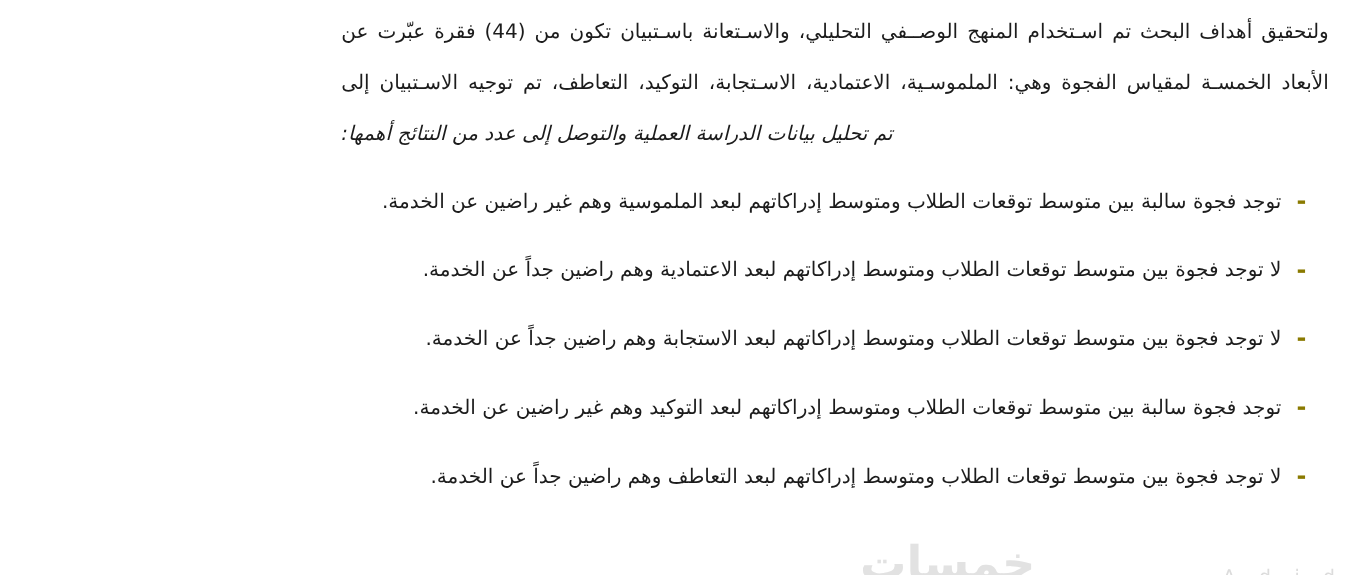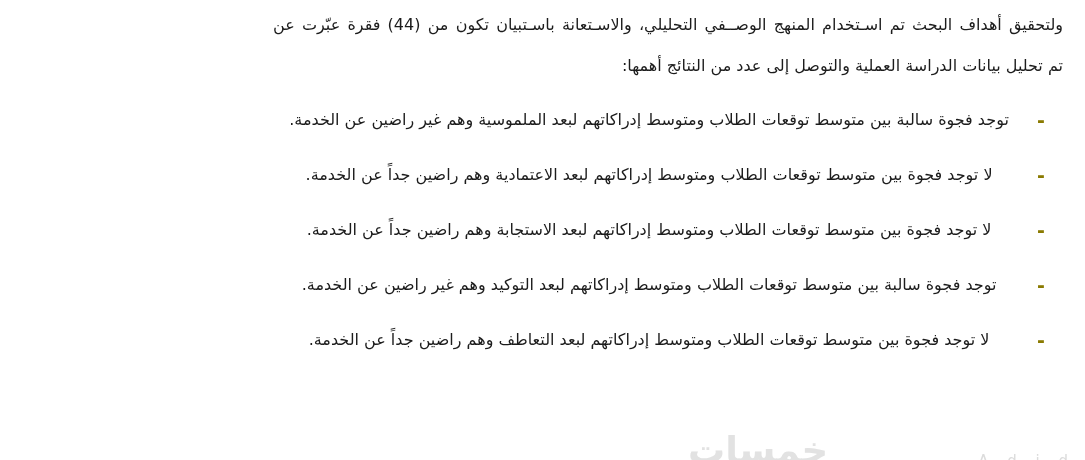--- a/index.html
+++ b/index.html
@@ -31,21 +31,22 @@
     font-size:16px;
     line-height:41px;
     white-space:normal;
     direction:rtl;
   }
   .pline.justify{
     text-align:justify;
     text-align-last:justify;
   }
   .pline.last{
-    text-align:right;
+    text-align:left;
+    font-style:italic;
   }
   .findings{
     margin-top:22px;
     padding-right:18px;
   }
   .finding{
     display:flex;
     flex-direction:row;
     align-items:flex-start;
     margin-bottom:31px;
@@ -55,21 +56,21 @@
   .dash{
     color:var(--bullet-dash);
     font-weight:bold;
     font-size:19px;
     line-height:24px;
     margin-left:12px;
     flex:0 0 auto;
   }
   .ftext{
     flex:1 1 auto;
-    text-align:center;
+    text-align:right;
   }
   .watermark{
     position:absolute;
     left:475px;
     bottom:-12px;
     font-size:37px;
     font-weight:bold;
     color:var(--watermark);
     letter-spacing:2px;
     direction:rtl;
@@ -86,20 +87,21 @@
     pointer-events:none;
   }
 </style>
 </head>
 <body>
 
 <div class="page">
 
   <div class="paragraph">
     <div class="pline justify">ولتحقيق أهداف البحث تم اسـتخدام المنهج الوصــفي التحليلي، والاسـتعانة باسـتبيان تكون من (44) فقرة عبّرت عن</div>
+    <div class="pline justify">الأبعاد الخمسـة لمقياس الفجوة وهي: الملموسـية، الاعتمادية، الاسـتجابة، التوكيد، التعاطف، تم توجيه الاسـتبيان إلى</div>
     <div class="pline last">تم تحليل بيانات الدراسة العملية والتوصل إلى عدد من النتائج أهمها:</div>
   </div>
 
   <div class="findings">
     <div class="finding">
       <span class="dash">-</span>
       <span class="ftext">توجد فجوة سالبة بين متوسط توقعات الطلاب ومتوسط إدراكاتهم لبعد الملموسية وهم غير راضين عن الخدمة.</span>
     </div>
     <div class="finding">
       <span class="dash">-</span>

